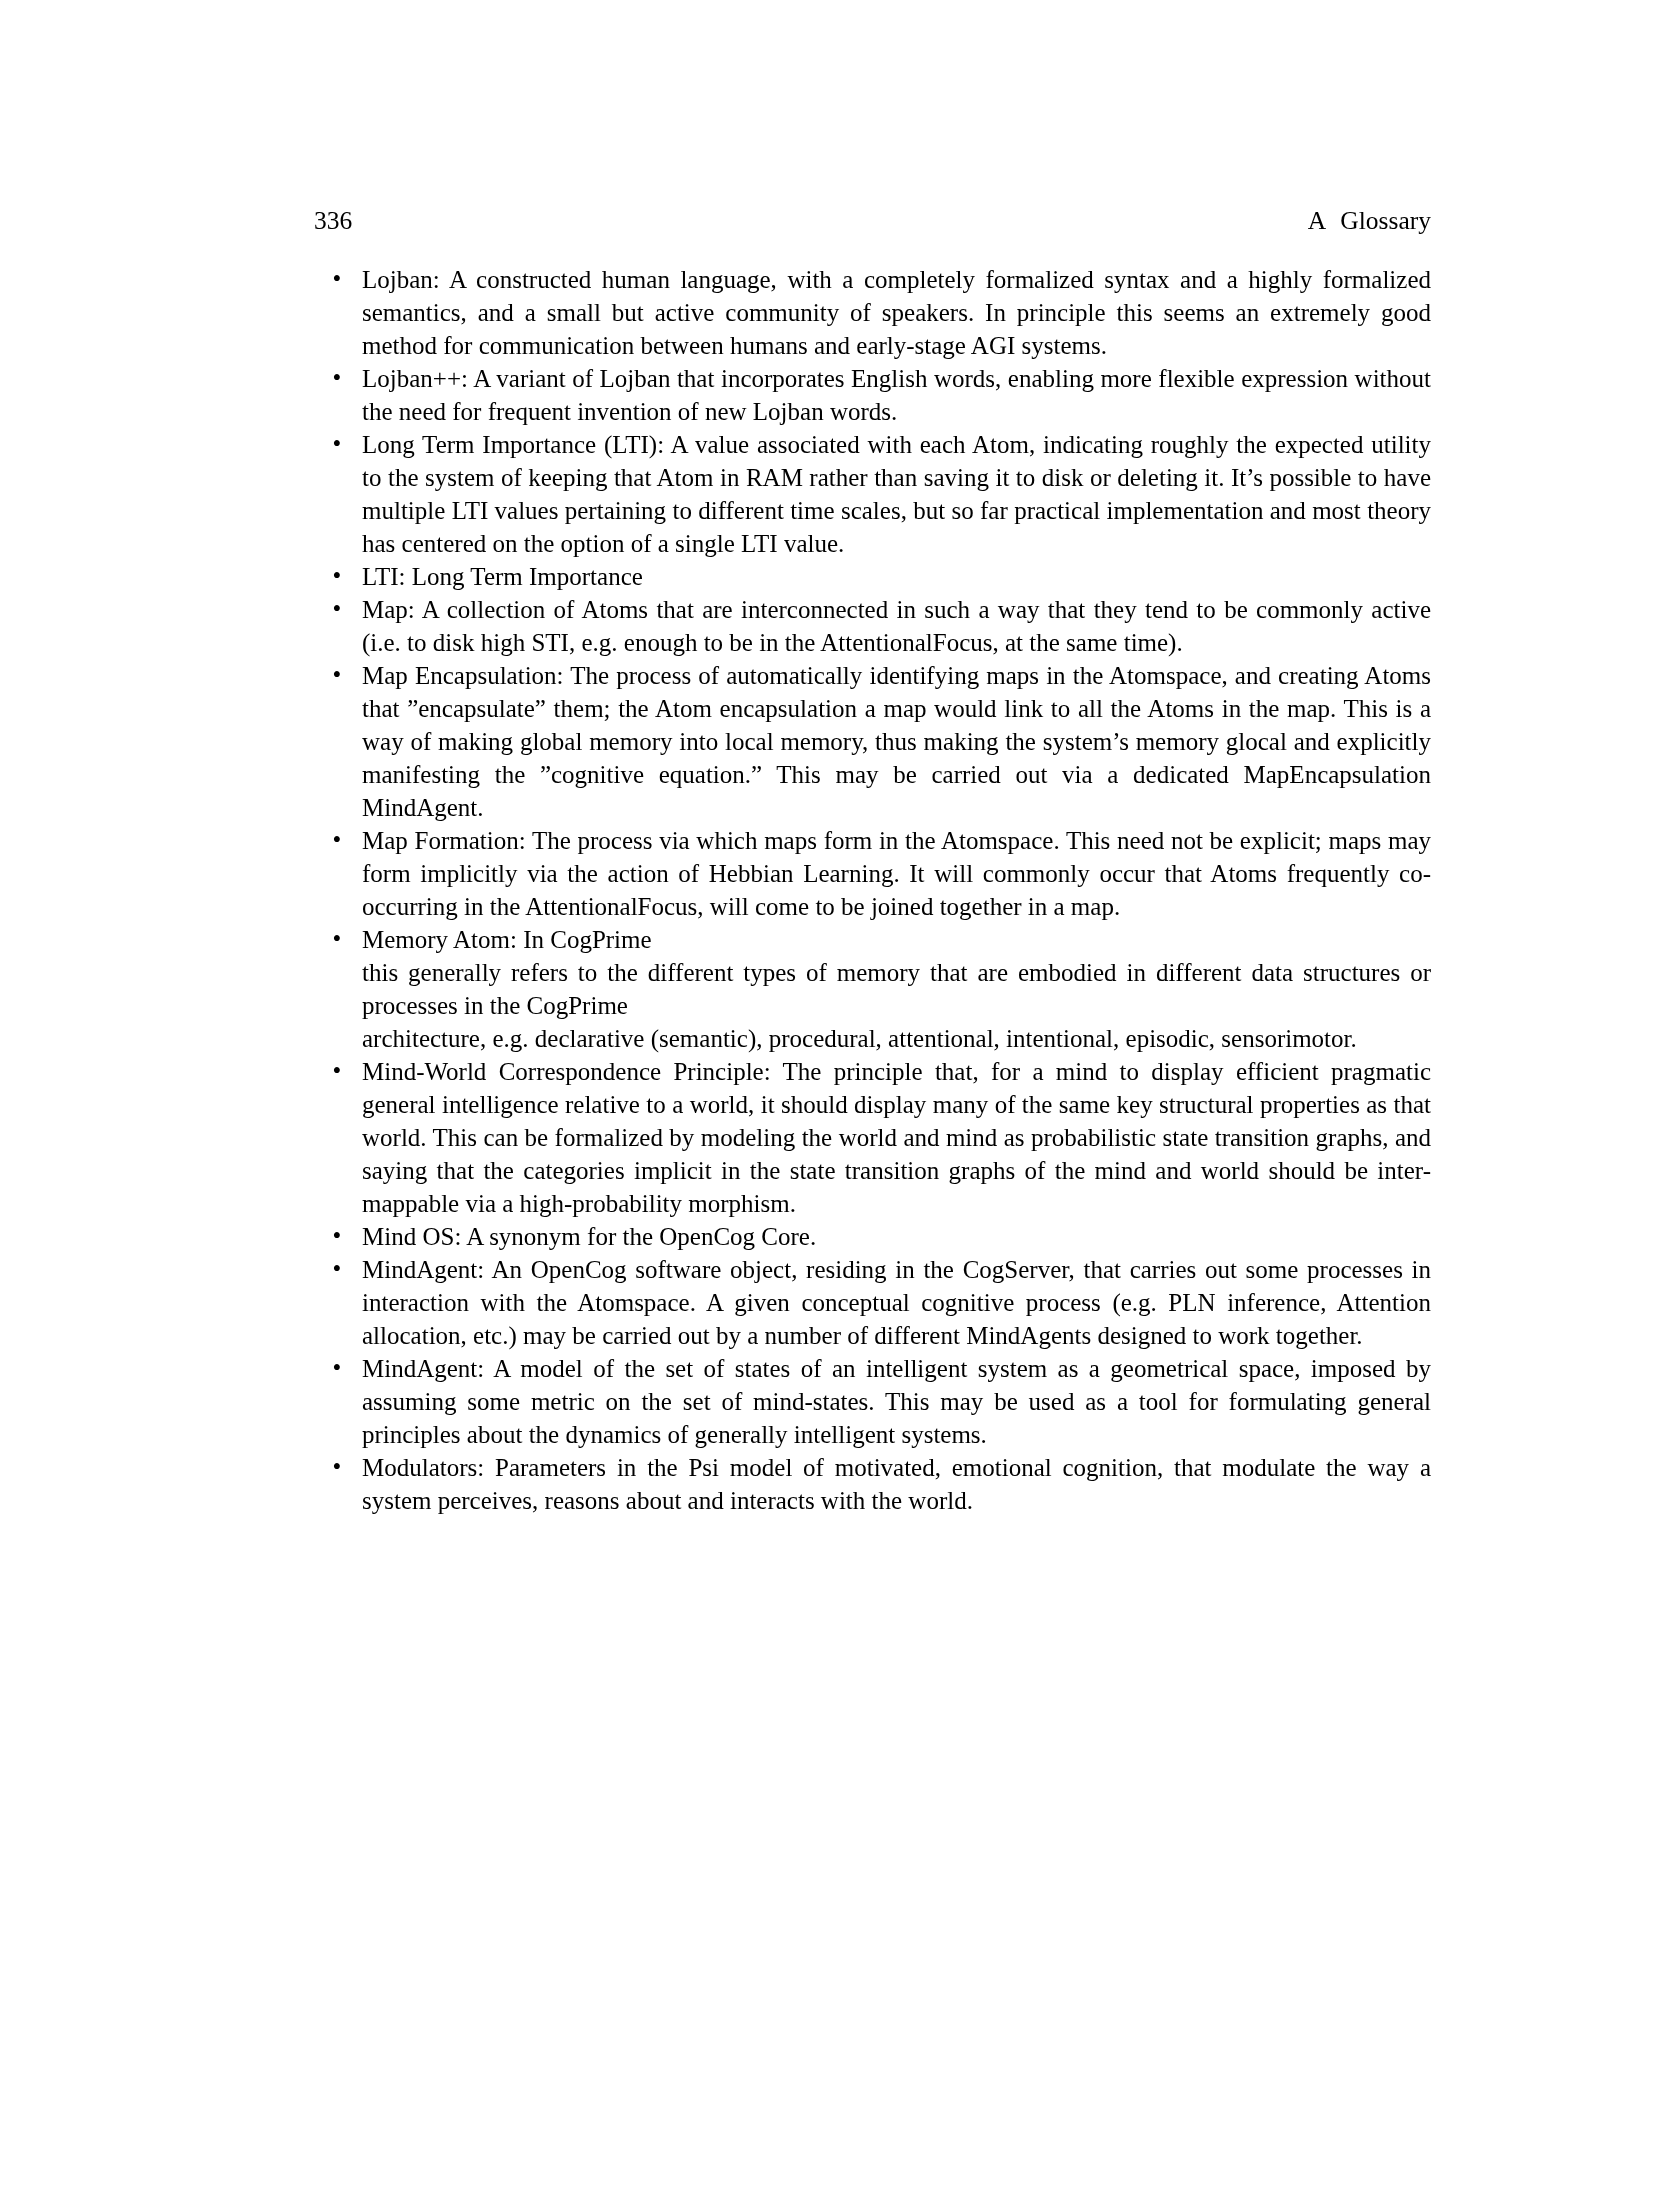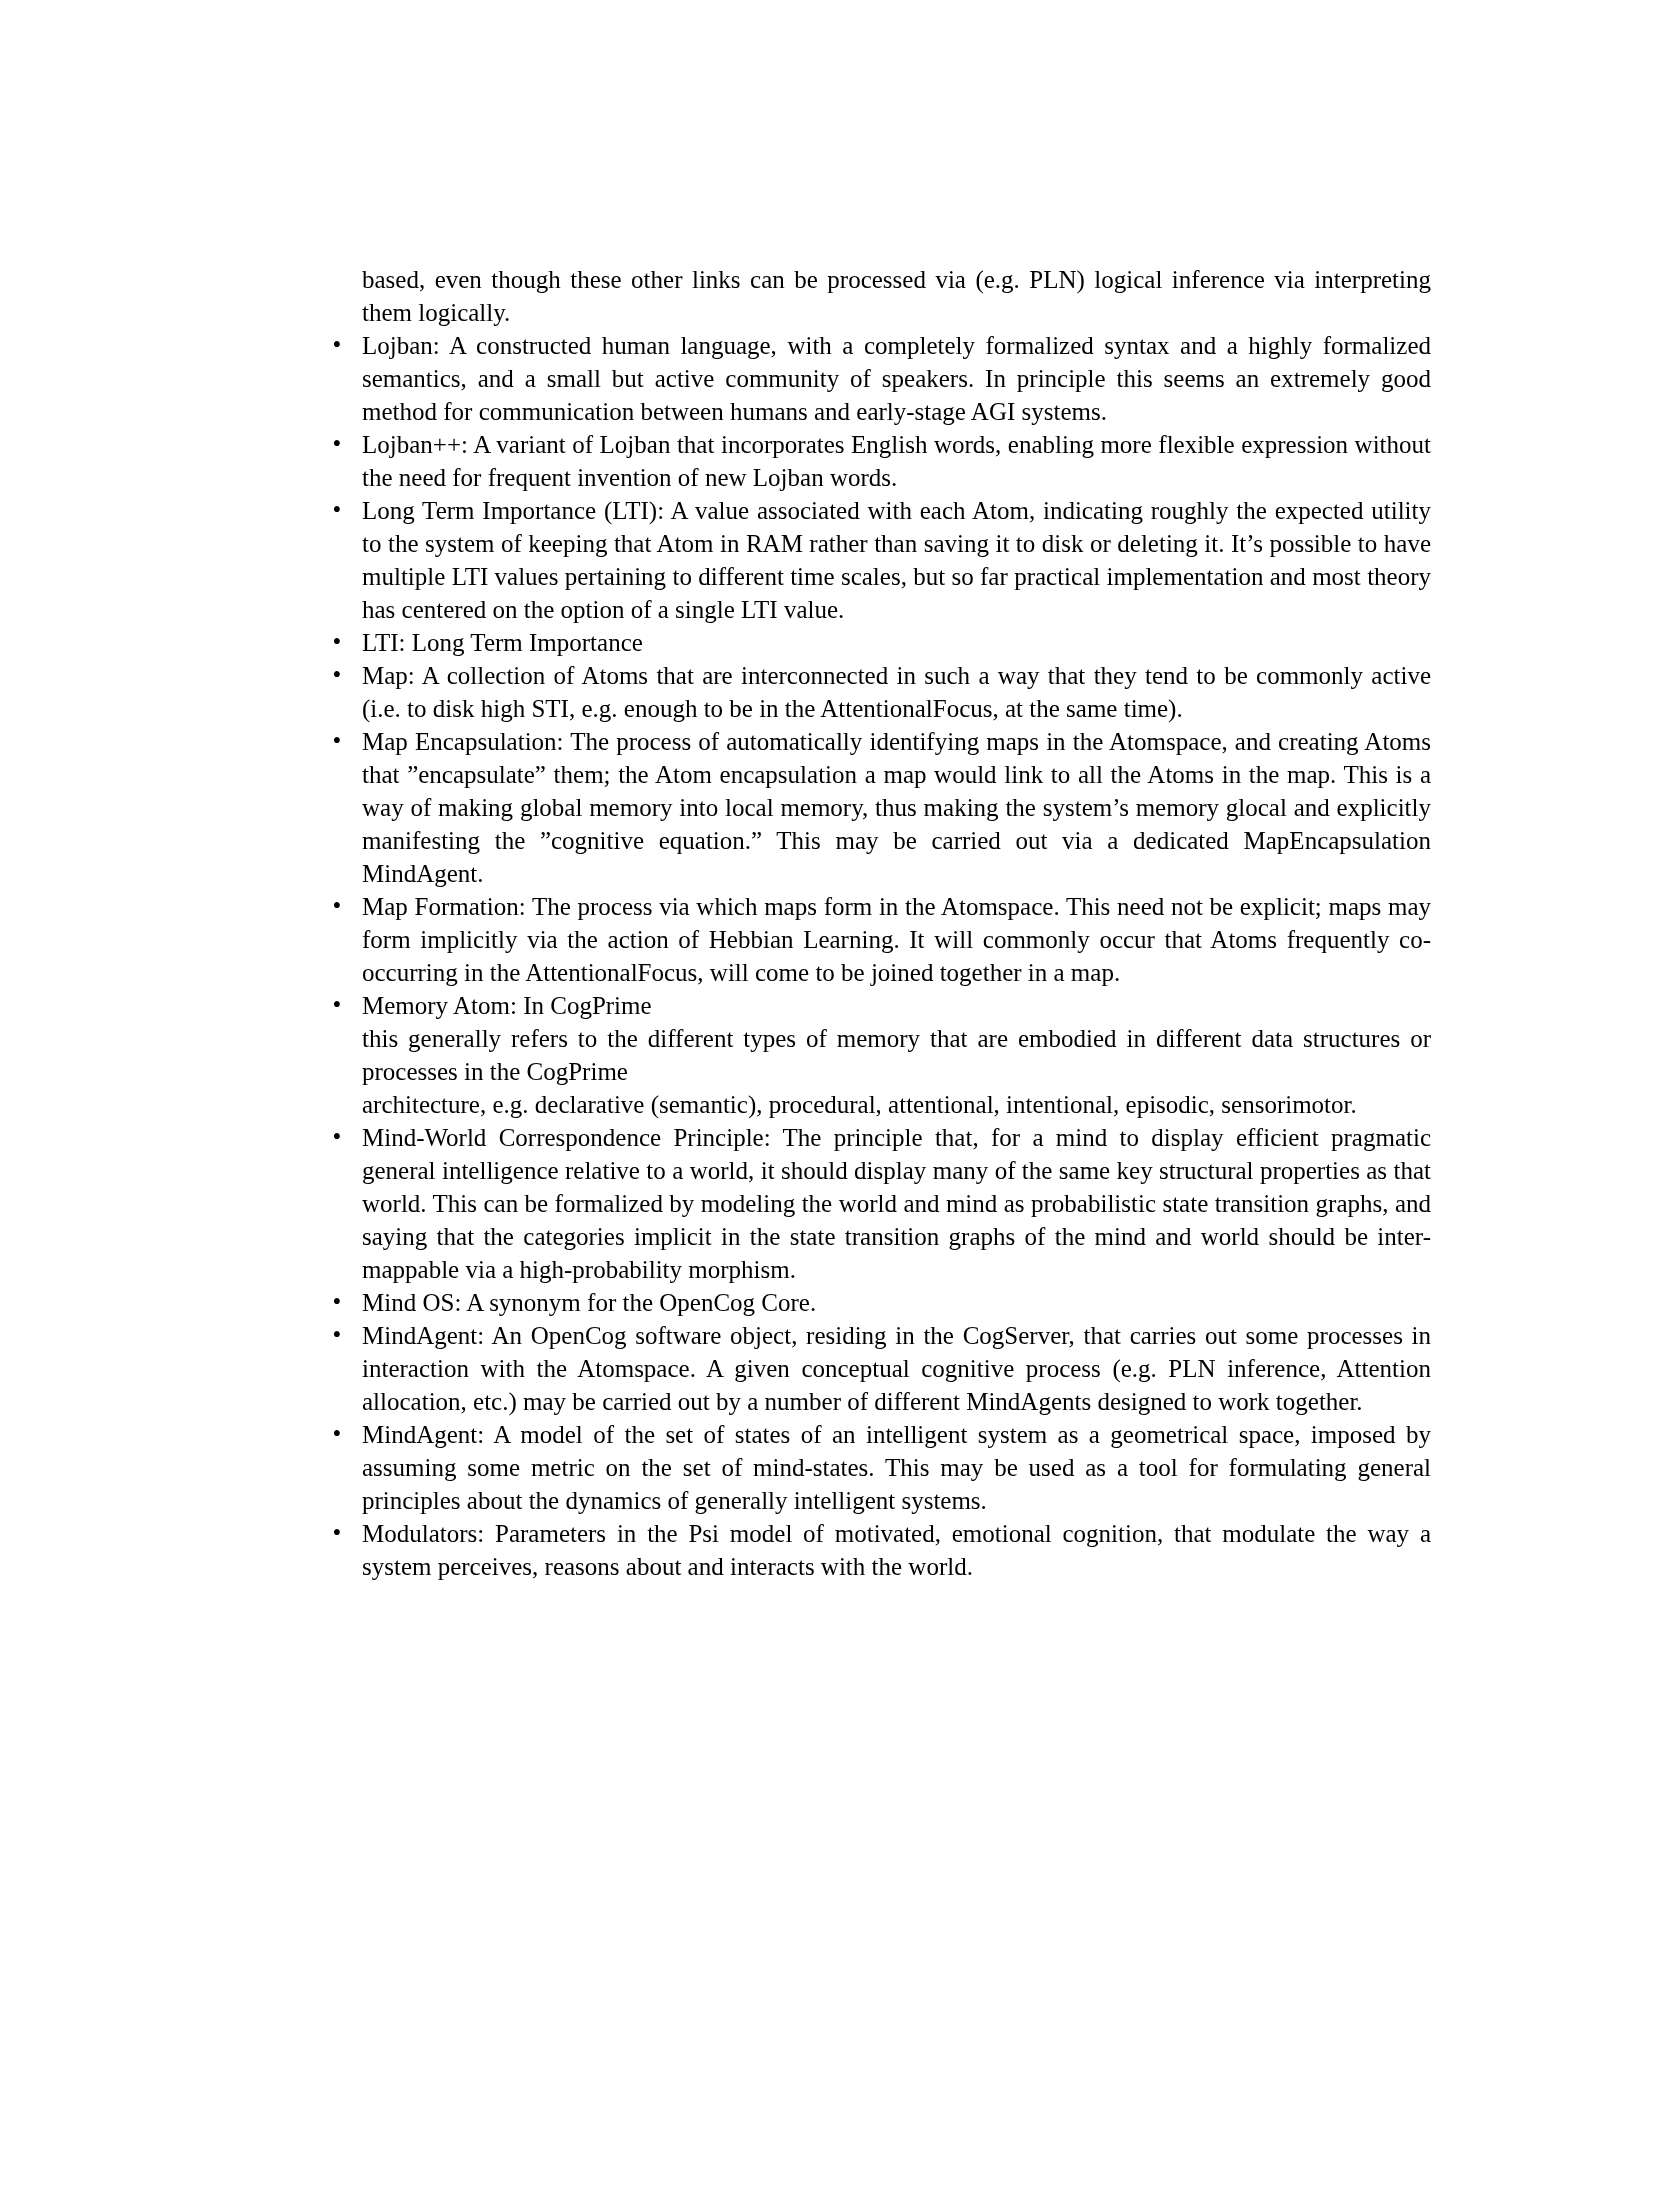--- a/index.html
+++ b/index.html
@@ -51,23 +51,26 @@
     font-size: 41px;
     line-height: 41px;
     letter-spacing: 0px;
   }
 </style>
 </head>
 <body>
 
 <div class="page">
 
+  <header class="running-header">
+    <span class="pagenum">336</span>
+    <span class="runtitle">A Glossary</span>
+  </header>
 
   <main class="textblock">
-    <p class="cont">based, even though these other links can be processed via (e.g. PLN) logical inference via interpreting them logically.</p>
     <ul class="glossary">
   <li class="entry"><span class="bullet">•</span><span class="term">Lojban</span><span class="sep">: </span><span class="def">A constructed human language, with a completely formalized syntax and a highly formalized semantics, and a small but active community of speakers. In principle this seems an extremely good method for communication between humans and early-stage AGI systems.</span></li>
 
   <li class="entry"><span class="bullet">•</span><span class="term">Lojban</span><span class="sep">++: </span><span class="def">A variant of Lojban that incorporates English words, enabling more flexible expression without the need for frequent invention of new Lojban words.</span></li>
 
   <li class="entry"><span class="bullet">•</span><span class="term">Long Term Importance (LTI)</span><span class="sep">: </span><span class="def">A value associated with each Atom, indicating roughly the expected utility to the system of keeping that Atom in RAM rather than saving it to disk or deleting it. It’s possible to have multiple LTI values pertaining to different time scales, but so far practical implementation and most theory has centered on the option of a single LTI value.</span></li>
 
   <li class="entry"><span class="bullet">•</span><span class="term">LTI</span><span class="sep">: </span><span class="def">Long Term Importance</span></li>
 
   <li class="entry"><span class="bullet">•</span><span class="term">Map</span><span class="sep">: </span><span class="def">A collection of Atoms that are interconnected in such a way that they tend to be commonly active (i.e. to disk high STI, e.g. enough to be in the AttentionalFocus, at the same time).</span></li>

